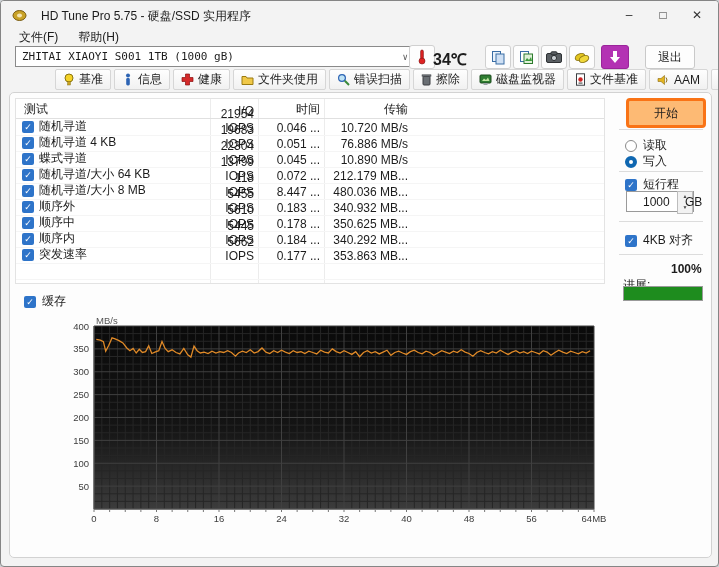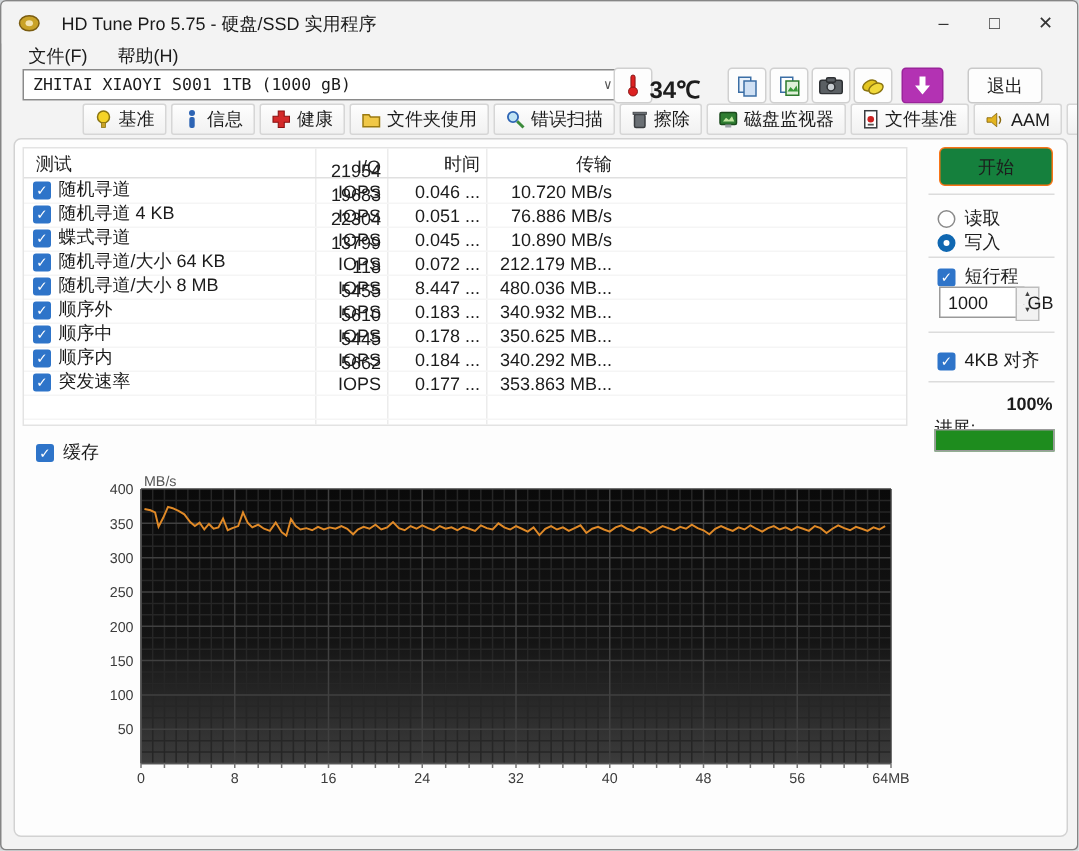--- a/index.html
+++ b/index.html
@@ -36,29 +36,29 @@
   .trow{position:absolute;left:0;width:100%;height:16px;display:flex;align-items:flex-end;border-bottom:1px solid #f5f5f5;}
   #thead{height:19px;border-bottom:1px solid #e0e0e0;color:#222;}
   .c-name{flex:0 0 194px;display:flex;align-items:center;gap:5px;padding-left:6px;box-sizing:border-box;}
   .c-io{flex:0 0 48px;text-align:right;padding-right:4px;box-sizing:border-box;}
   .c-time{flex:0 0 66px;text-align:right;padding-right:4px;box-sizing:border-box;margin-top:24px;}
   .c-tr{flex:0 0 0;min-width:88px;text-align:right;padding-right:4px;box-sizing:border-box;}
   .trow .c-io{flex:0 0 48px;}
   .cbx{width:12px;height:12px;background:#2e74c9;border-radius:2px;color:#fff;font-size:9px;line-height:12px;
        text-align:center;flex:0 0 12px;}
   
-  #btn-start{left:625px;top:97px;width:74px;height:24px;background:#15803d;border:1px solid #f97316;border-radius:4px;
+  #btn-start{left:625px;top:97px;width:74px;height:24px;background:#fdba74;border:3px solid #f97316;border-radius:4px;
              display:flex;align-items:center;justify-content:center;font-size:12px;}
   .sep{height:1px;background:#dcdcdc;}
   .radio{width:12px;height:12px;border-radius:50%;box-sizing:border-box;background:#fff;}
   .radio.on{border:4px solid #0f67b1;}
   .radio.off{border:1px solid #8a8a8a;}
   .ctl-row{display:flex;align-items:center;gap:6px;}
   #cap-input{left:625px;top:190px;width:50px;height:19px;border:1px solid #9a9a9a;background:#fff;
-             display:flex;align-items:center;padding-left:5px;font-size:12px;}
+             display:flex;align-items:center;padding-left:16px;font-size:12px;}
   #cap-spin{left:676px;top:190px;width:14px;height:21px;border:1px solid #bdbdbd;display:flex;flex-direction:column;}
   #cap-spin div{flex:1;font-size:5px;line-height:9px;text-align:center;color:#444;background:#f2f2f2;}
   #progress-bar{left:622px;top:285px;width:78px;height:13px;background:#1e8c1e;border:1px solid #9a9a9a;}
   
   #chart-wrap{left:60px;top:315px;width:545px;height:212px;}
   text{font-family:"Liberation Sans",sans-serif;}
 </style>
 </head>
 <body>
 

